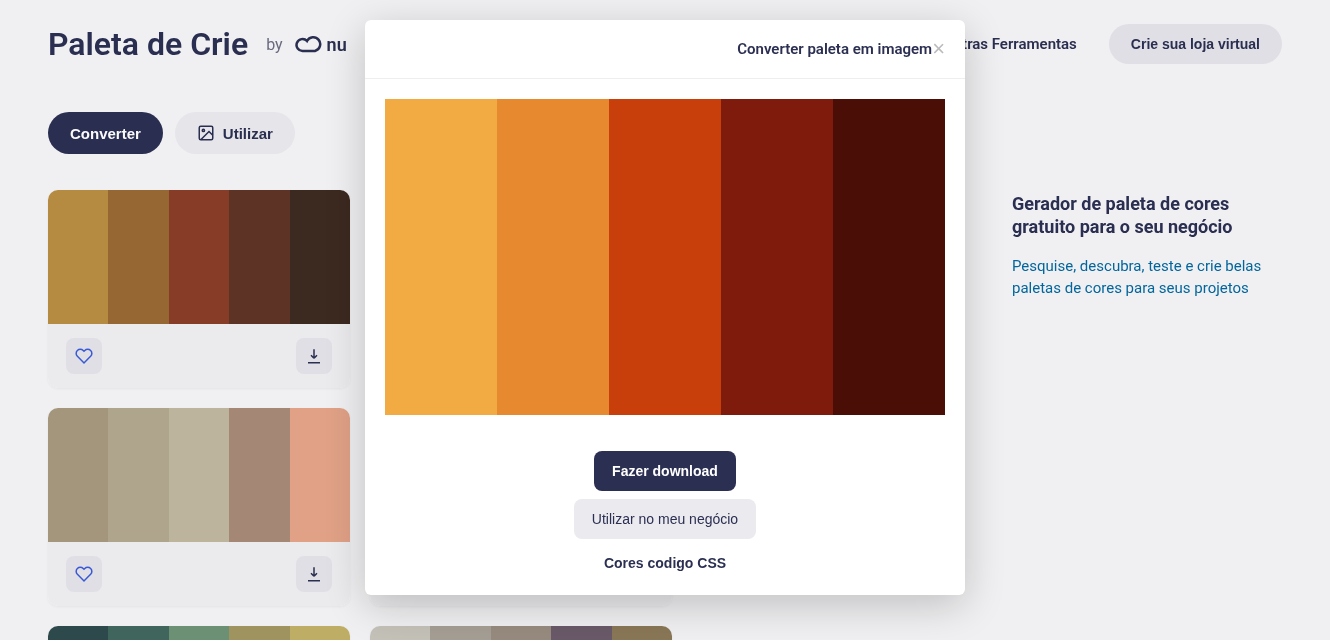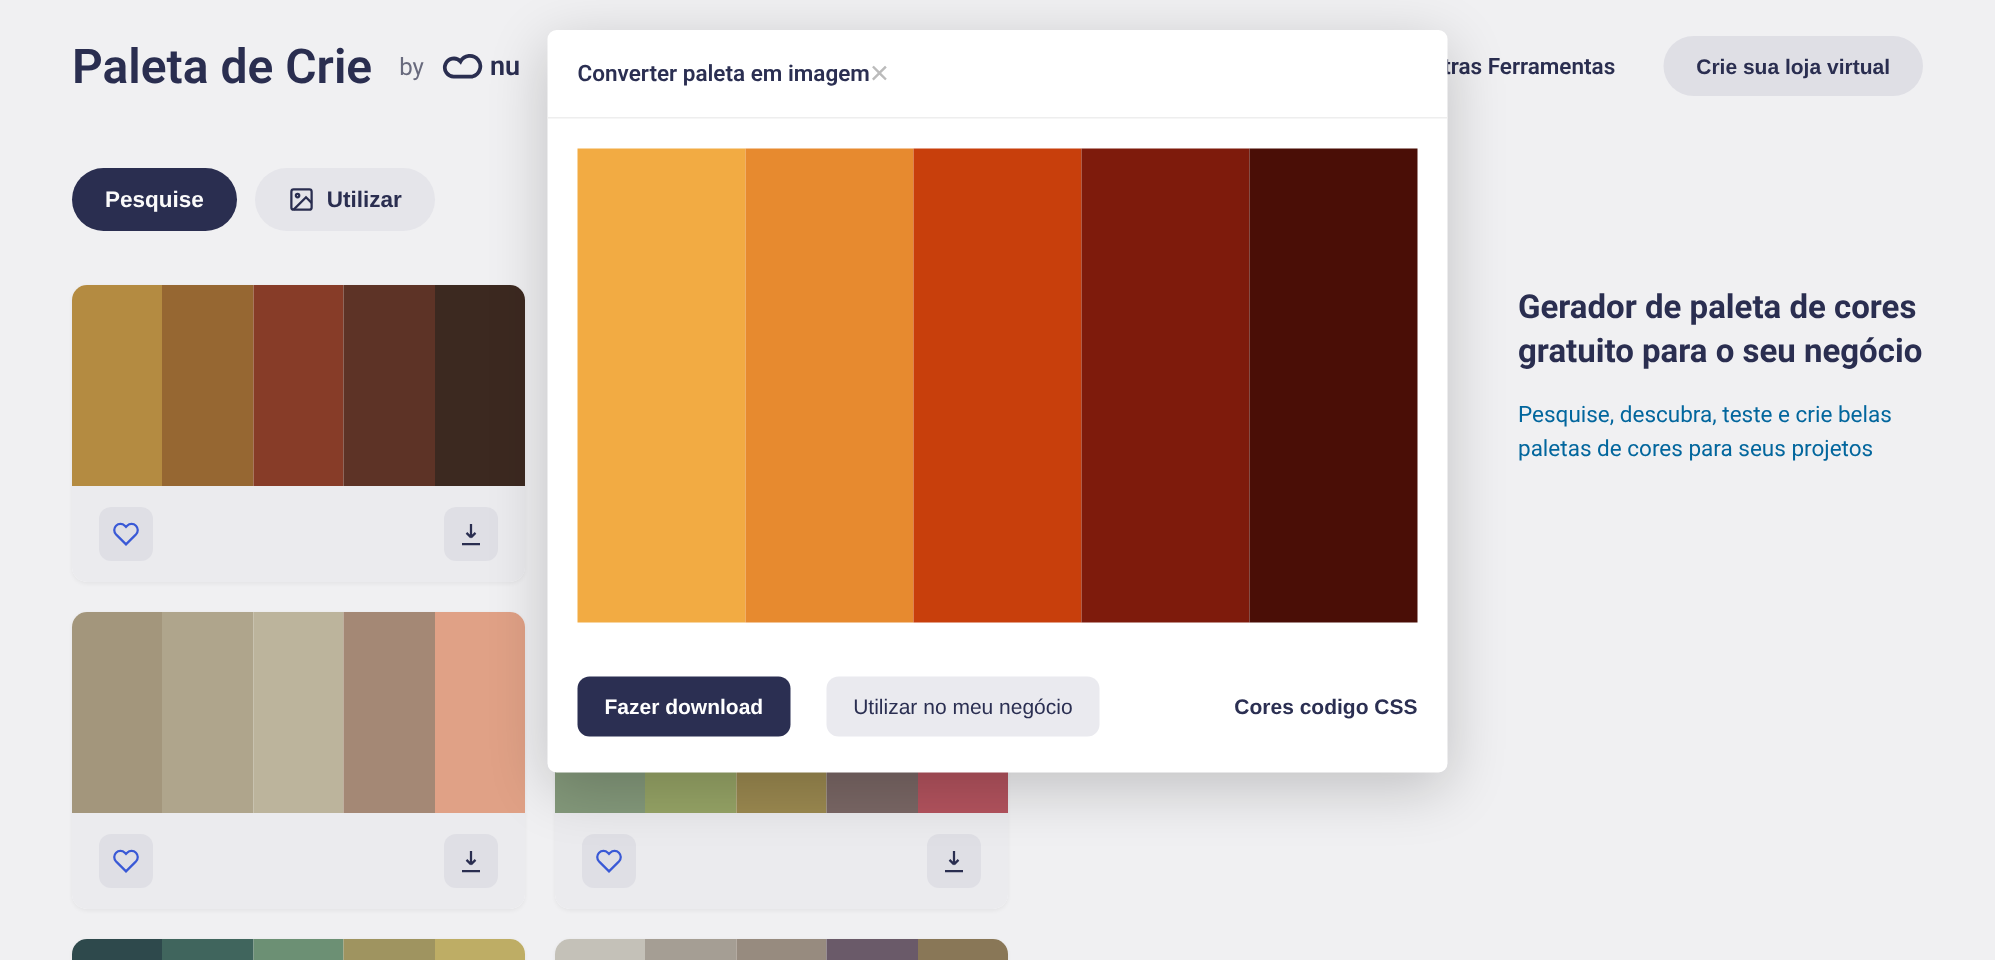--- a/index.html
+++ b/index.html
@@ -115,21 +115,21 @@
       border-radius: 8px;
       width: 36px;
       height: 36px;
       display: flex;
       align-items: center;
       justify-content: center;
       cursor: pointer;
       color: #2b2f52;
     }
     .sidebar-title {
-      font-size: 22px;
+      font-size: 18px;
       font-weight: 700;
       color: #2b2f52;
       line-height: 1.3;
       margin-bottom: 16px;
     }
     .sidebar-desc {
       font-size: 15px;
       color: #0369a1;
       line-height: 1.5;
     }
@@ -144,21 +144,21 @@
     }
     .modal {
       width: 600px;
       background: #fff;
       border-radius: 6px;
       margin-top: 20px;
       box-shadow: 0 10px 40px rgba(0,0,0,0.2);
     }
     .modal-header {
       display: flex;
-      justify-content: flex-start;
+      justify-content: flex-end;
       align-items: center;
       padding: 18px 20px;
       border-bottom: 1px solid #eee;
     }
     .modal-title {
       font-size: 15px;
       font-weight: 600;
       color: #2b2f52;
     }
     .modal-close {
@@ -173,22 +173,23 @@
       padding: 20px;
     }
     .modal-swatches {
       display: flex;
       height: 316px;
     }
     .modal-swatches .swatch { flex: 1; }
     .modal-footer {
       display: flex;
       align-items: center;
-      gap: 24px;
+      gap: 8px;
       padding: 16px 20px 24px;
+      flex-direction: column;
     }
     .btn-primary {
       background: #2b2f52;
       color: #fff;
       border: none;
       border-radius: 8px;
       padding: 12px 18px;
       font-size: 14px;
       font-weight: 600;
       cursor: pointer;
@@ -226,21 +227,21 @@
     <span>nu</span>
   </span>
   <div class="header-spacer"></div>
   <span class="header-link">tras Ferramentas</span>
   <button class="cta-btn">Crie sua loja virtual</button>
 </div>
 
 <div class="content">
   <div class="left-col">
     <div class="tabs">
-      <button class="tab active">Pesquise</button>
+      <button class="tab active">Converter</button>
       <button class="tab">
         <svg width="18" height="18" viewBox="0 0 24 24" fill="none" stroke="#2b2f52" stroke-width="2">
             <rect x="3" y="3" width="18" height="18" rx="2"></rect>
             <circle cx="8.5" cy="8.5" r="1.5"></circle>
             <path d="M21 15l-5-5L5 21"></path>
           </svg>
         <span>Utilizar</span>
       </button>
     </div>
 

